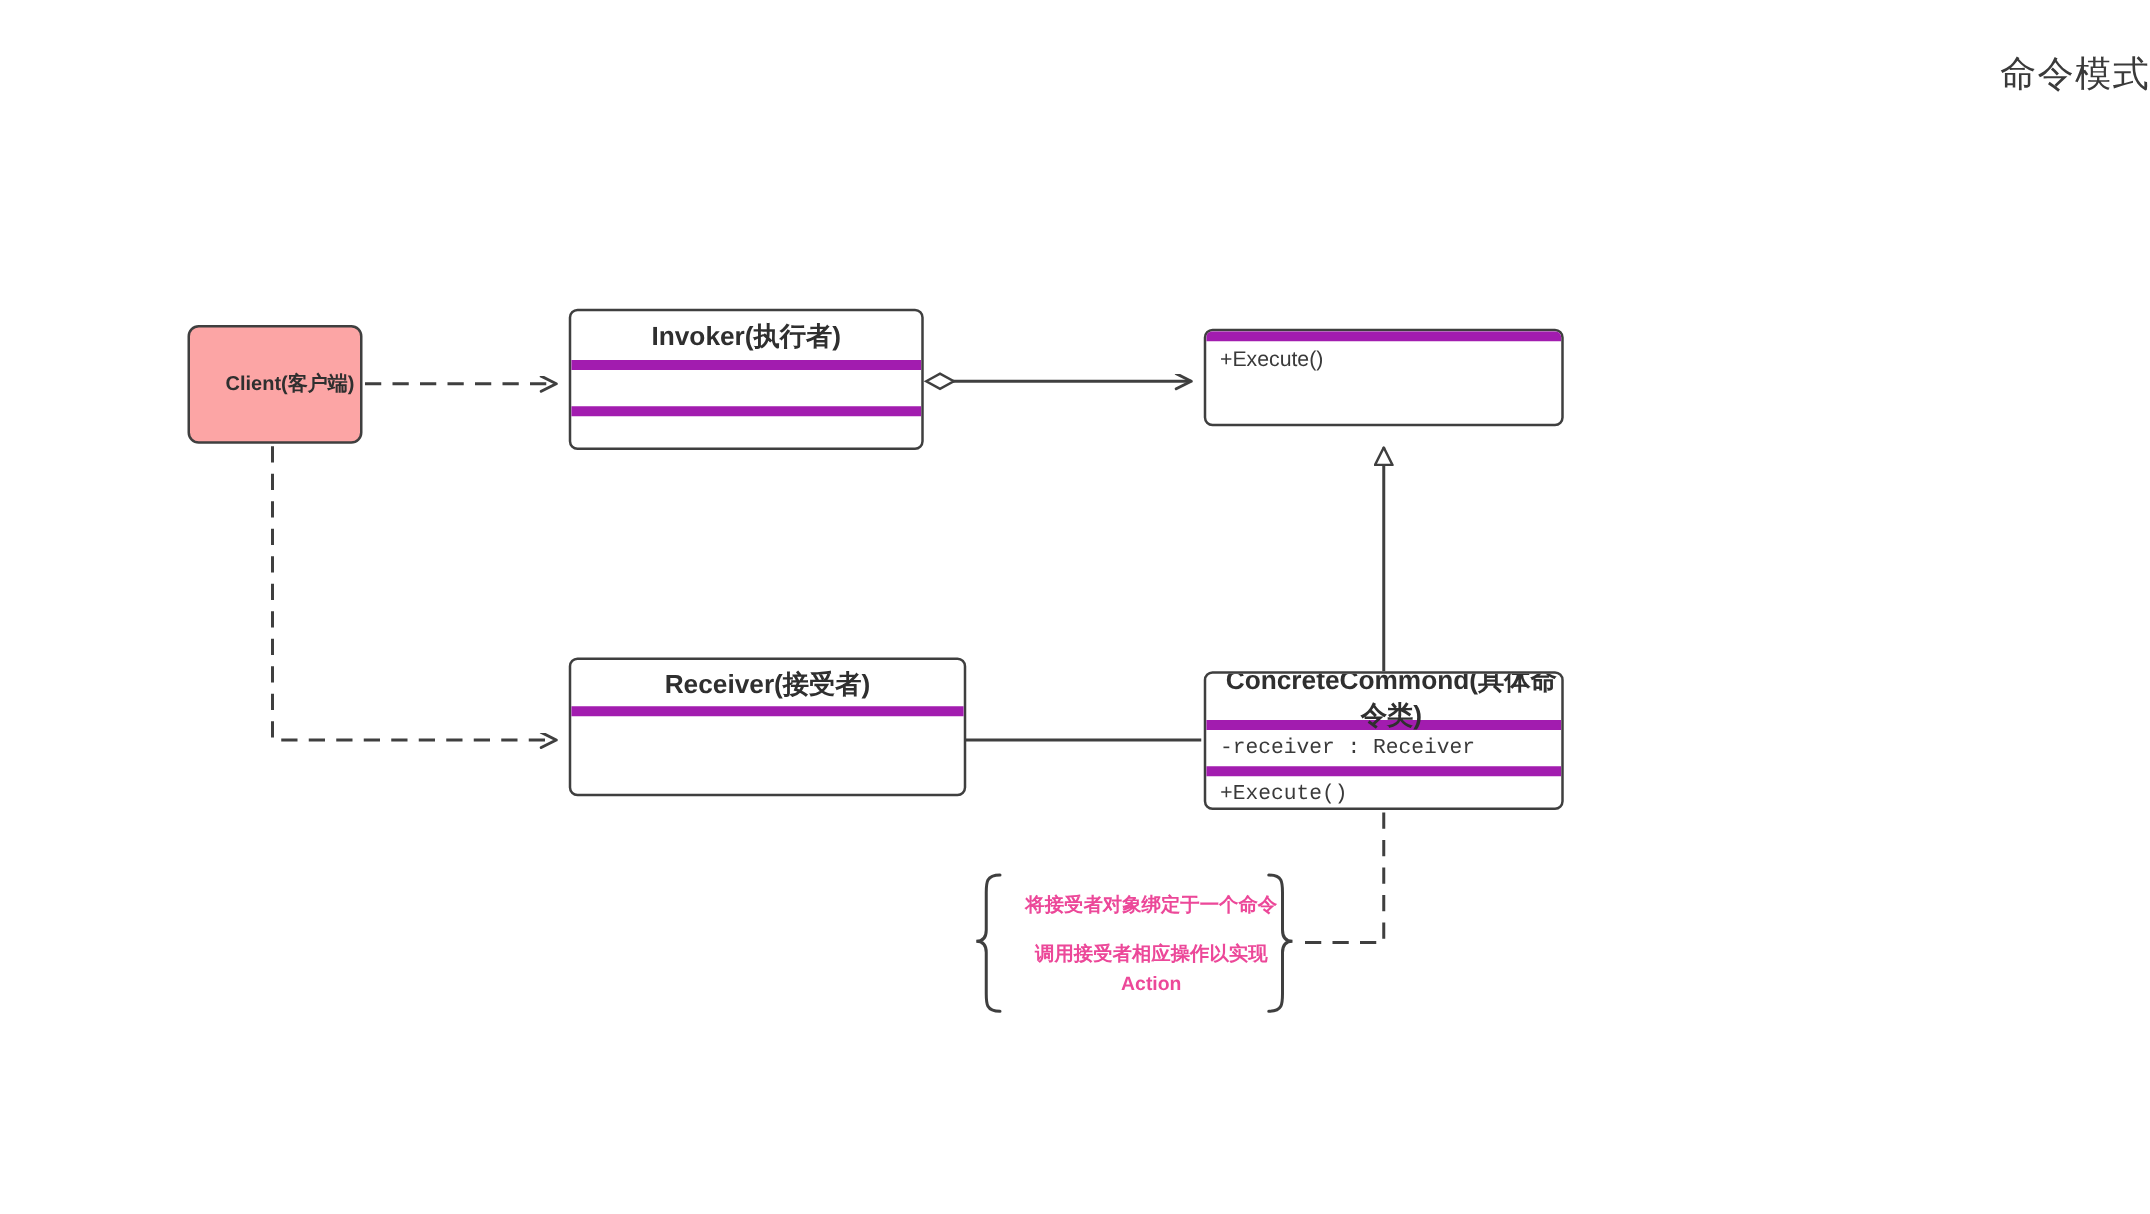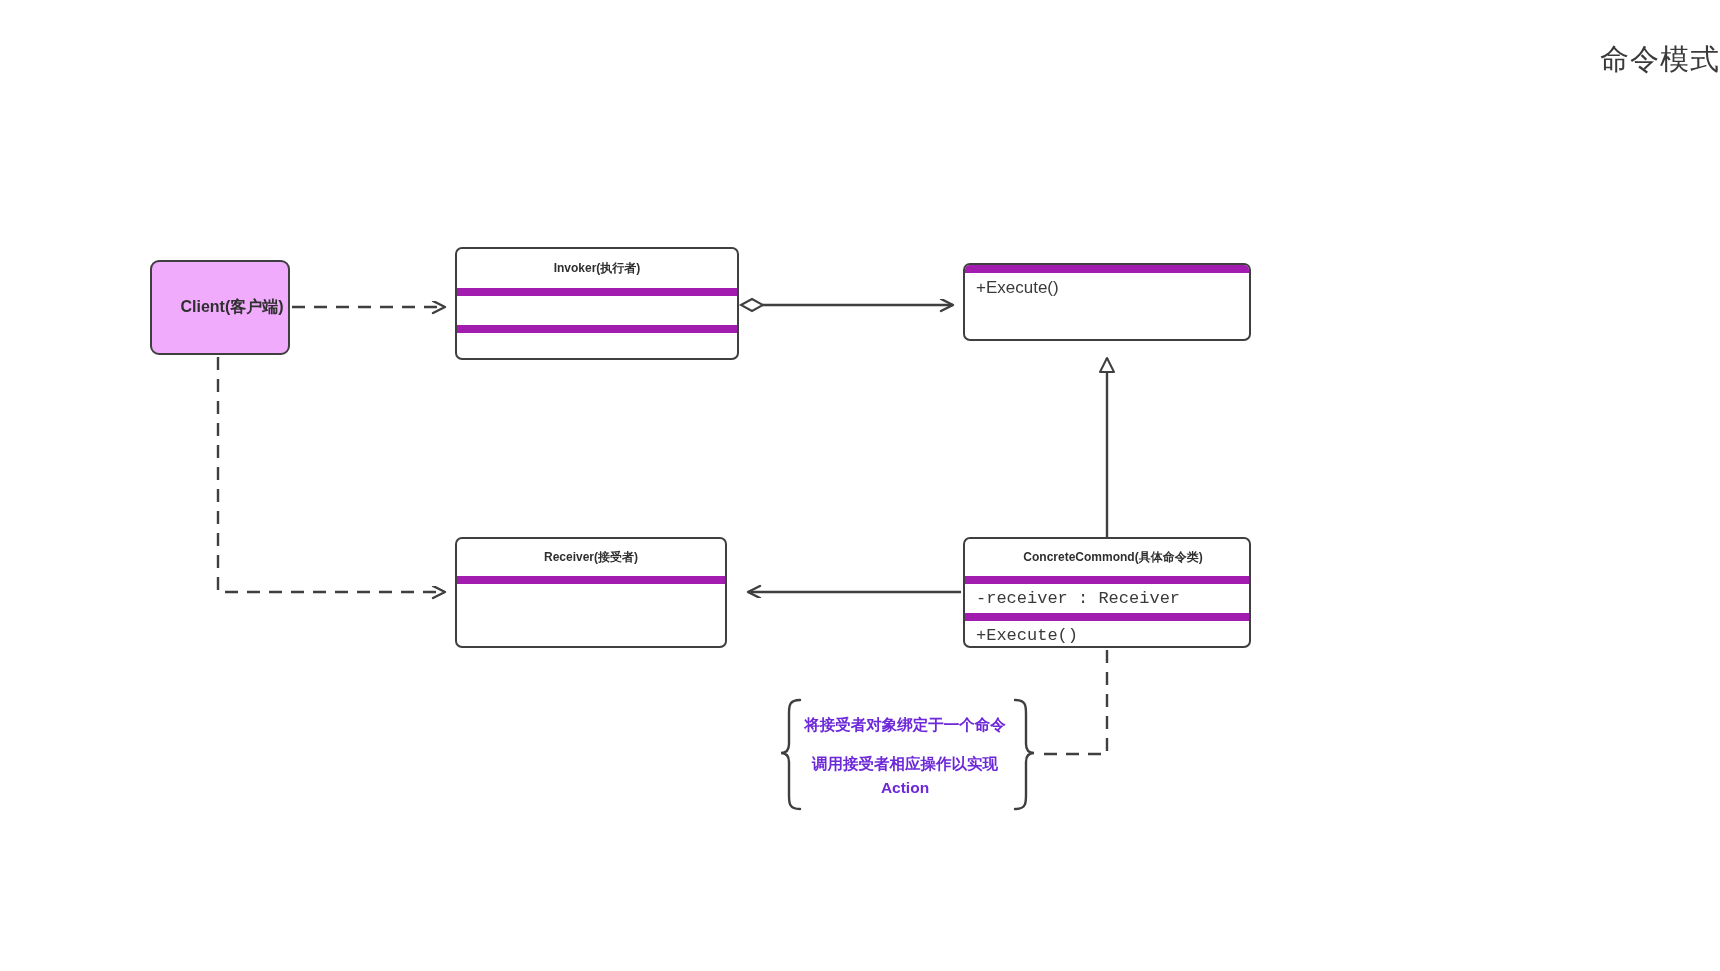--- a/index.html
+++ b/index.html
@@ -35,21 +35,21 @@
     border-radius: 7px;
     background: #ffffff;
     overflow: hidden;
   }
 
   .uml-title {
     box-sizing: border-box;
     width: 100%;
     text-align: center;
     font-weight: bold;
-    font-size: 12px;
+    font-size: 21px;
     color: #2f2f2f;
     display: flex;
     align-items: center;
     justify-content: center;
   }
 
   .uml-row {
     box-sizing: border-box;
     width: 100%;
     border-top: 8px solid #a21caf;
@@ -58,42 +58,42 @@
     display: flex;
     align-items: center;
     padding-left: 11px;
   }
 
   .simple-box {
     position: absolute;
     box-sizing: border-box;
     border: 2px solid #3f3f3f;
     border-radius: 9px;
-    background: #f0abfc;
+    background: #fca5a5;
     display: flex;
     align-items: center;
     justify-content: center;
     font-weight: bold;
     font-size: 16px;
     color: #2f2f2f;
     padding-left: 24px;
   }
 
   
   #box-client   { left: 150px; top: 260px; width: 140px; height: 95px; }
 
   #box-invoker  { left: 455px; top: 247px; width: 284px; height: 113px; }
   #box-invoker .uml-title { height: 39px; }
   #box-invoker .uml-row   { height: 37px; }
 
   #box-commond  { left: 963px; top: 263px; width: 288px; height: 78px; }
   #box-commond .uml-title { height: 40px; }
   #box-commond .uml-row   { height: 38px; }
 
-  #box-receiver { left: 455px; top: 537px; width: 272px; height: 111px; }
+  #box-receiver { left: 455px; top: 526px; width: 318px; height: 111px; }
   #box-receiver .uml-title { height: 37px; }
   #box-receiver .uml-row   { height: 37px; }
 
   #box-concrete { left: 963px; top: 537px; width: 288px; height: 111px; }
   #box-concrete .uml-title { height: 37px; padding-left: 12px; }
   #box-concrete .uml-row   { height: 37px; font-family: Liberation Mono, monospace; }
 
   #edges-layer {
     position: absolute;
     left: 0;
@@ -101,23 +101,24 @@
     width: 1720px;
     height: 971px;
     pointer-events: none;
   }
 
   .note-text {
     position: absolute;
     text-align: center;
     font-weight: bold;
     font-size: 15.5px;
-    color: #6d28d9;
+    color: #ec4899;
     line-height: 1.55;
     white-space: nowrap;
+    margin-left: 16px;
   }
   #note-line-1 { left: 790px; top: 713px; width: 230px; }
   #note-line-2 { left: 790px; top: 752px; width: 230px; }
 </style>
 </head>
 <body>
 
 <div id="diagram-title">命令模式</div>
 
 <svg id="edges-layer" viewBox="0 0 1720 971" width="1720" height="971">

